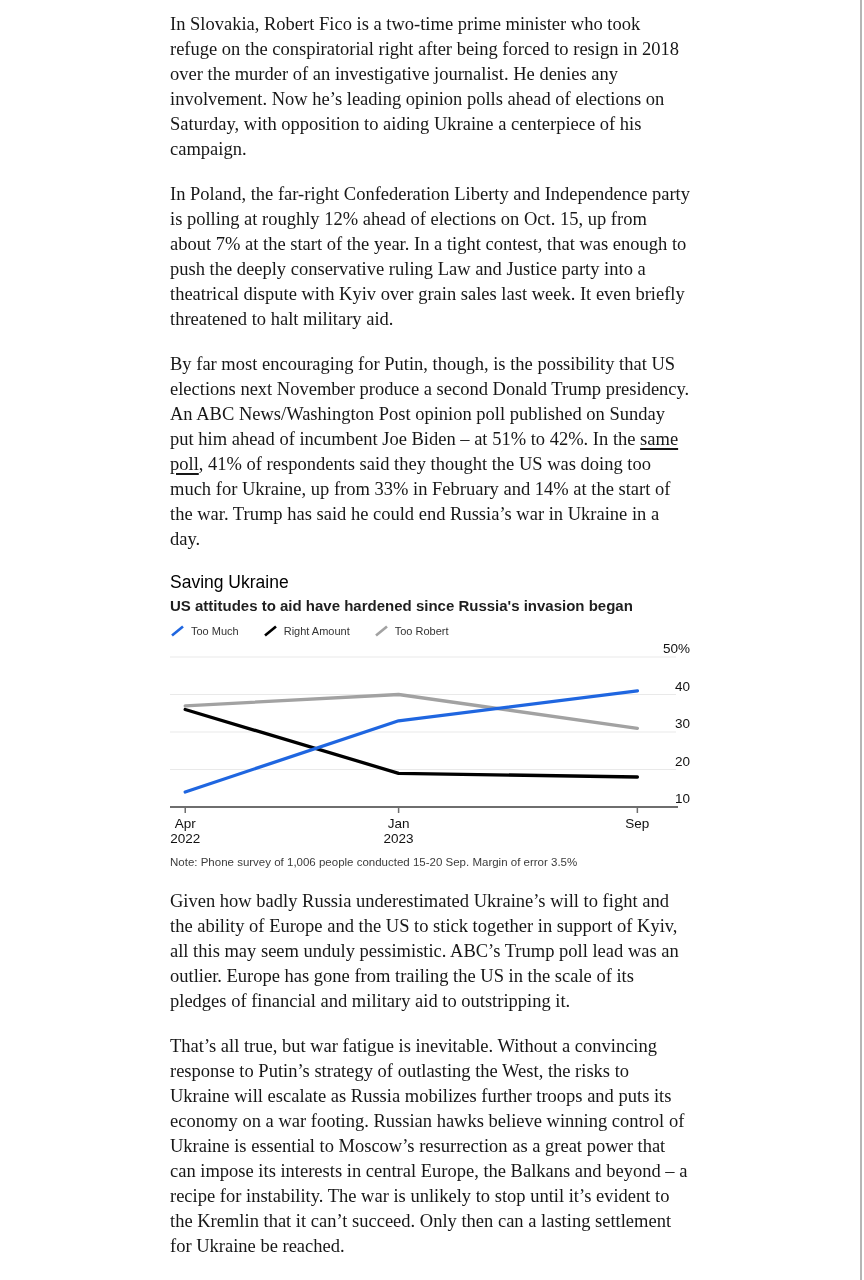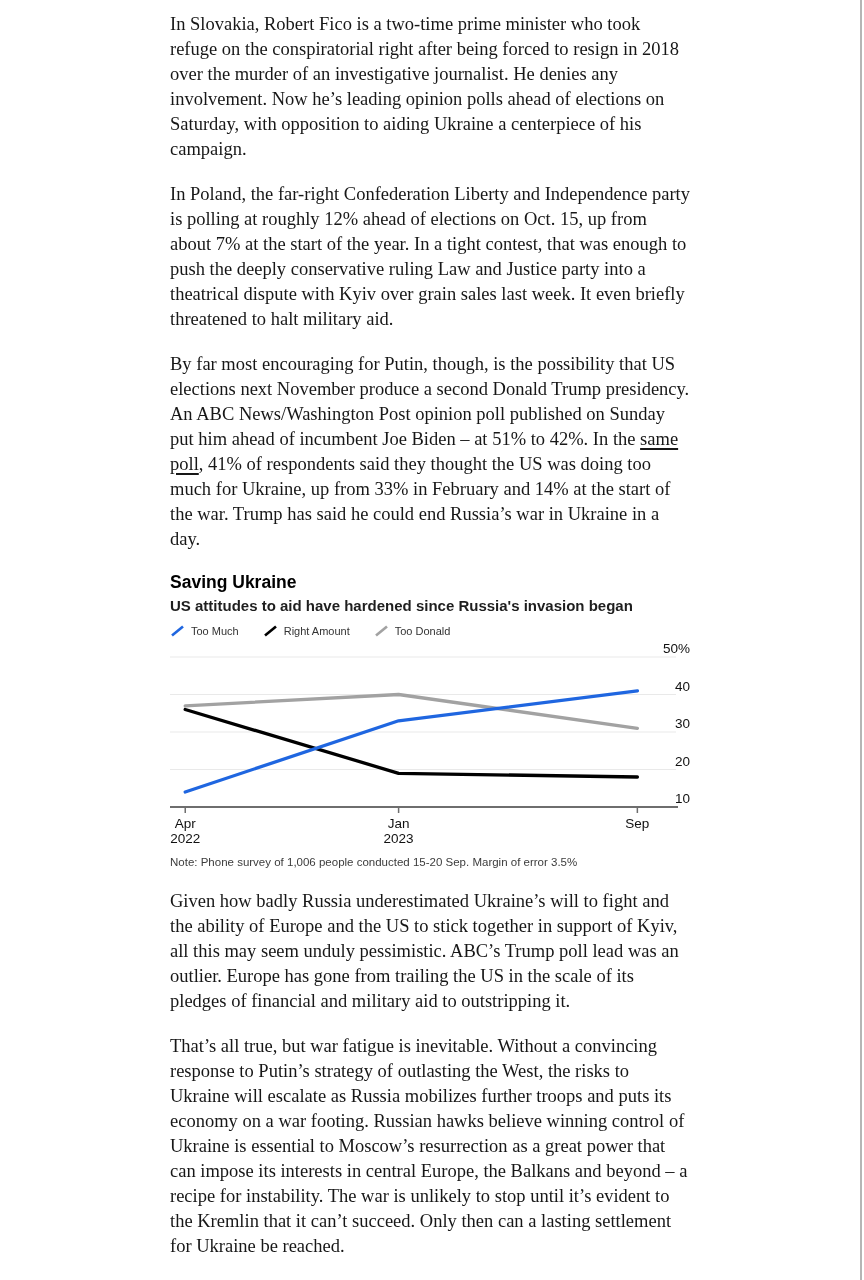--- a/index.html
+++ b/index.html
@@ -5,21 +5,21 @@
   html,body{margin:0;padding:0;}
   body{
     width:864px;height:1280px;background:#ffffff;color:#171717;
     font-family:"Liberation Serif", serif;overflow:hidden;position:relative;
   }
   .right-border{position:absolute;left:860px;top:0;width:2px;height:1280px;background:#b5b5b5;}
   .content{margin-left:170px;width:520px;padding-top:12px;}
   p.body-par{font-size:18.5px;line-height:25px;margin:0 0 20px 0;}
   a.inline-link{color:inherit;text-decoration:underline;text-decoration-thickness:1.5px;text-underline-offset:3px;cursor:pointer;}
   .chart{font-family:"Liberation Sans", sans-serif;margin:0 0 20px 0;}
-  .chart-title{font-size:17.5px;line-height:21px;font-weight:bold;color:#000;margin:0 0 4px 0;}
+  .chart-title{font-size:17.5px;line-height:21px;font-weight:normal;color:#000;margin:0 0 4px 0;}
   .chart-subtitle{font-size:15px;line-height:18px;color:#1e1e1e;margin:0 0 7px 0;font-weight:bold;}
   .legend{display:flex;align-items:center;gap:24px;height:17px;font-size:11px;color:#333;}
   .legend-item{display:flex;align-items:center;gap:6px;}
   .legend-item svg{display:block;}
   .chart-svg{display:block;}
   .chart-footnote{font-size:11.5px;line-height:14px;color:#3c3c3c;margin-top:10px;}
   .chart-footnote div{margin:0;}
 </style>
 </head>
 <body>
@@ -48,21 +48,21 @@
       <span class="legend-item">
         <svg width="15" height="14">
           <line x1="2" y1="11.5" x2="13" y2="2.5" stroke-width="2.6" stroke="#000000"></line>
         </svg>
         <span>Right Amount</span>
       </span>
       <span class="legend-item">
         <svg width="15" height="14">
           <line x1="2" y1="11.5" x2="13" y2="2.5" stroke-width="2.6" stroke="#a2a2a2"></line>
         </svg>
-        <span>Too Donald</span>
+        <span>Too Robert</span>
       </span>
     </div>
 
     <svg class="chart-svg" width="520" height="206">
         <text x="520" y="164" text-anchor="end" font-size="13.5" fill="#111">10</text>
         <line x1="0" y1="130.5" x2="506" y2="130.5" stroke="#e9e9e9" stroke-width="1"></line>
         <text x="520" y="126.5" text-anchor="end" font-size="13.5" fill="#111">20</text>
         <line x1="0" y1="93" x2="506" y2="93" stroke="#e9e9e9" stroke-width="1"></line>
         <text x="520" y="89" text-anchor="end" font-size="13.5" fill="#111">30</text>
         <line x1="0" y1="55.5" x2="506" y2="55.5" stroke="#e9e9e9" stroke-width="1"></line>

